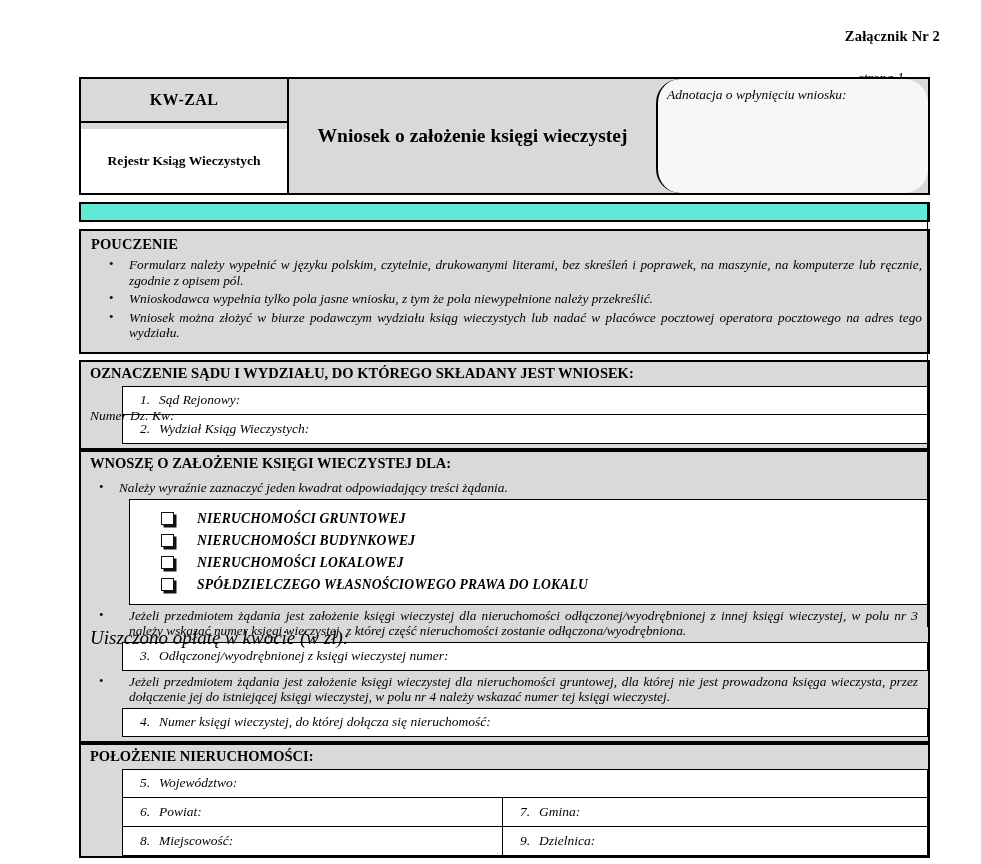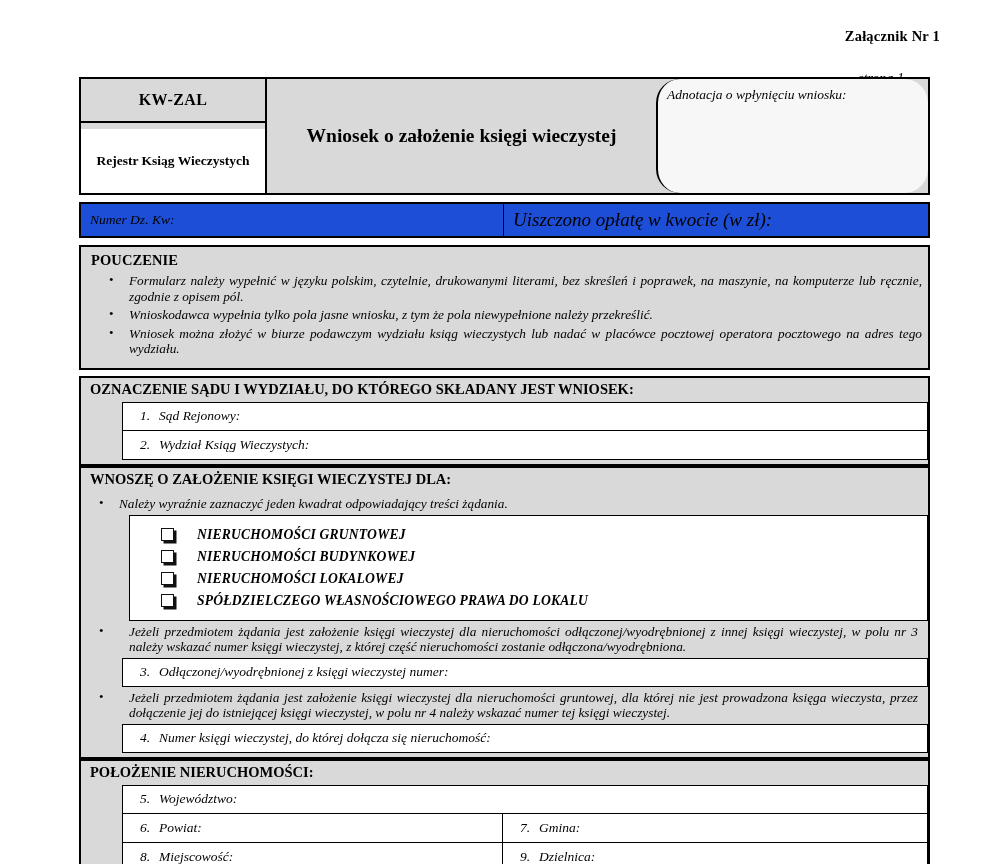--- a/index.html
+++ b/index.html
@@ -50,21 +50,21 @@
   
   .header-blk{
     display:flex;
     height:118px;
     border:2.5px solid #000;
     box-sizing:border-box;
     margin-bottom:7px;
     background:#d9d9d9;
   }
   .hdr-left{
-    width:186px;
+    width:208px;
     display:flex;flex-direction:column;
     border-right:2.5px solid #000;
     box-sizing:border-box;
     gap:6px;
   }
   .hdr-code{
     height:42px;
     background:#d9d9d9;
     border-bottom:2.5px solid #000;
     display:flex;align-items:center;justify-content:center;
@@ -91,25 +91,26 @@
     background:#f7f7f7;
     border-left:2.5px solid #000;
     box-sizing:border-box;
     padding:8px 0 0 9px;
     font-style:italic;font-size:13.5px;border-radius:24px;
   }
 
   
   .numer-row{
     display:flex;
-    height:36px;
+    height:20px;
     border:2.5px solid #000;
     box-sizing:border-box;
     margin-bottom:7px;
-    background:#1d4ed8;
+    background:#5eead4;
+    flex-direction:column;
   }
   .numer-cell{
     flex:0 0 423px;
     display:flex;align-items:center;
     padding-left:9px;
     border-right:1.8px solid #000;
     box-sizing:border-box;
     font-style:italic;font-size:13.5px;
   }
   .oplata-cell{
@@ -239,21 +240,21 @@
     content:"\2022";
     position:absolute;left:18px;top:2px;
     font-size:13px;font-style:normal;
   }
   .spacer4{height:4px;}
 </style>
 </head>
 <body>
 
 <div class="top-meta">
-  <div class="attachment-no">Załącznik Nr 1</div>
+  <div class="attachment-no">Załącznik Nr 2</div>
   <div class="page-no">strona 1</div>
 </div>
 
 <div class="form">
 
   <div class="header-blk">
     <div class="hdr-left">
       <div class="hdr-code">KW-ZAL</div>
       <div class="hdr-register">Rejestr Ksiąg Wieczystych</div>
     </div>

